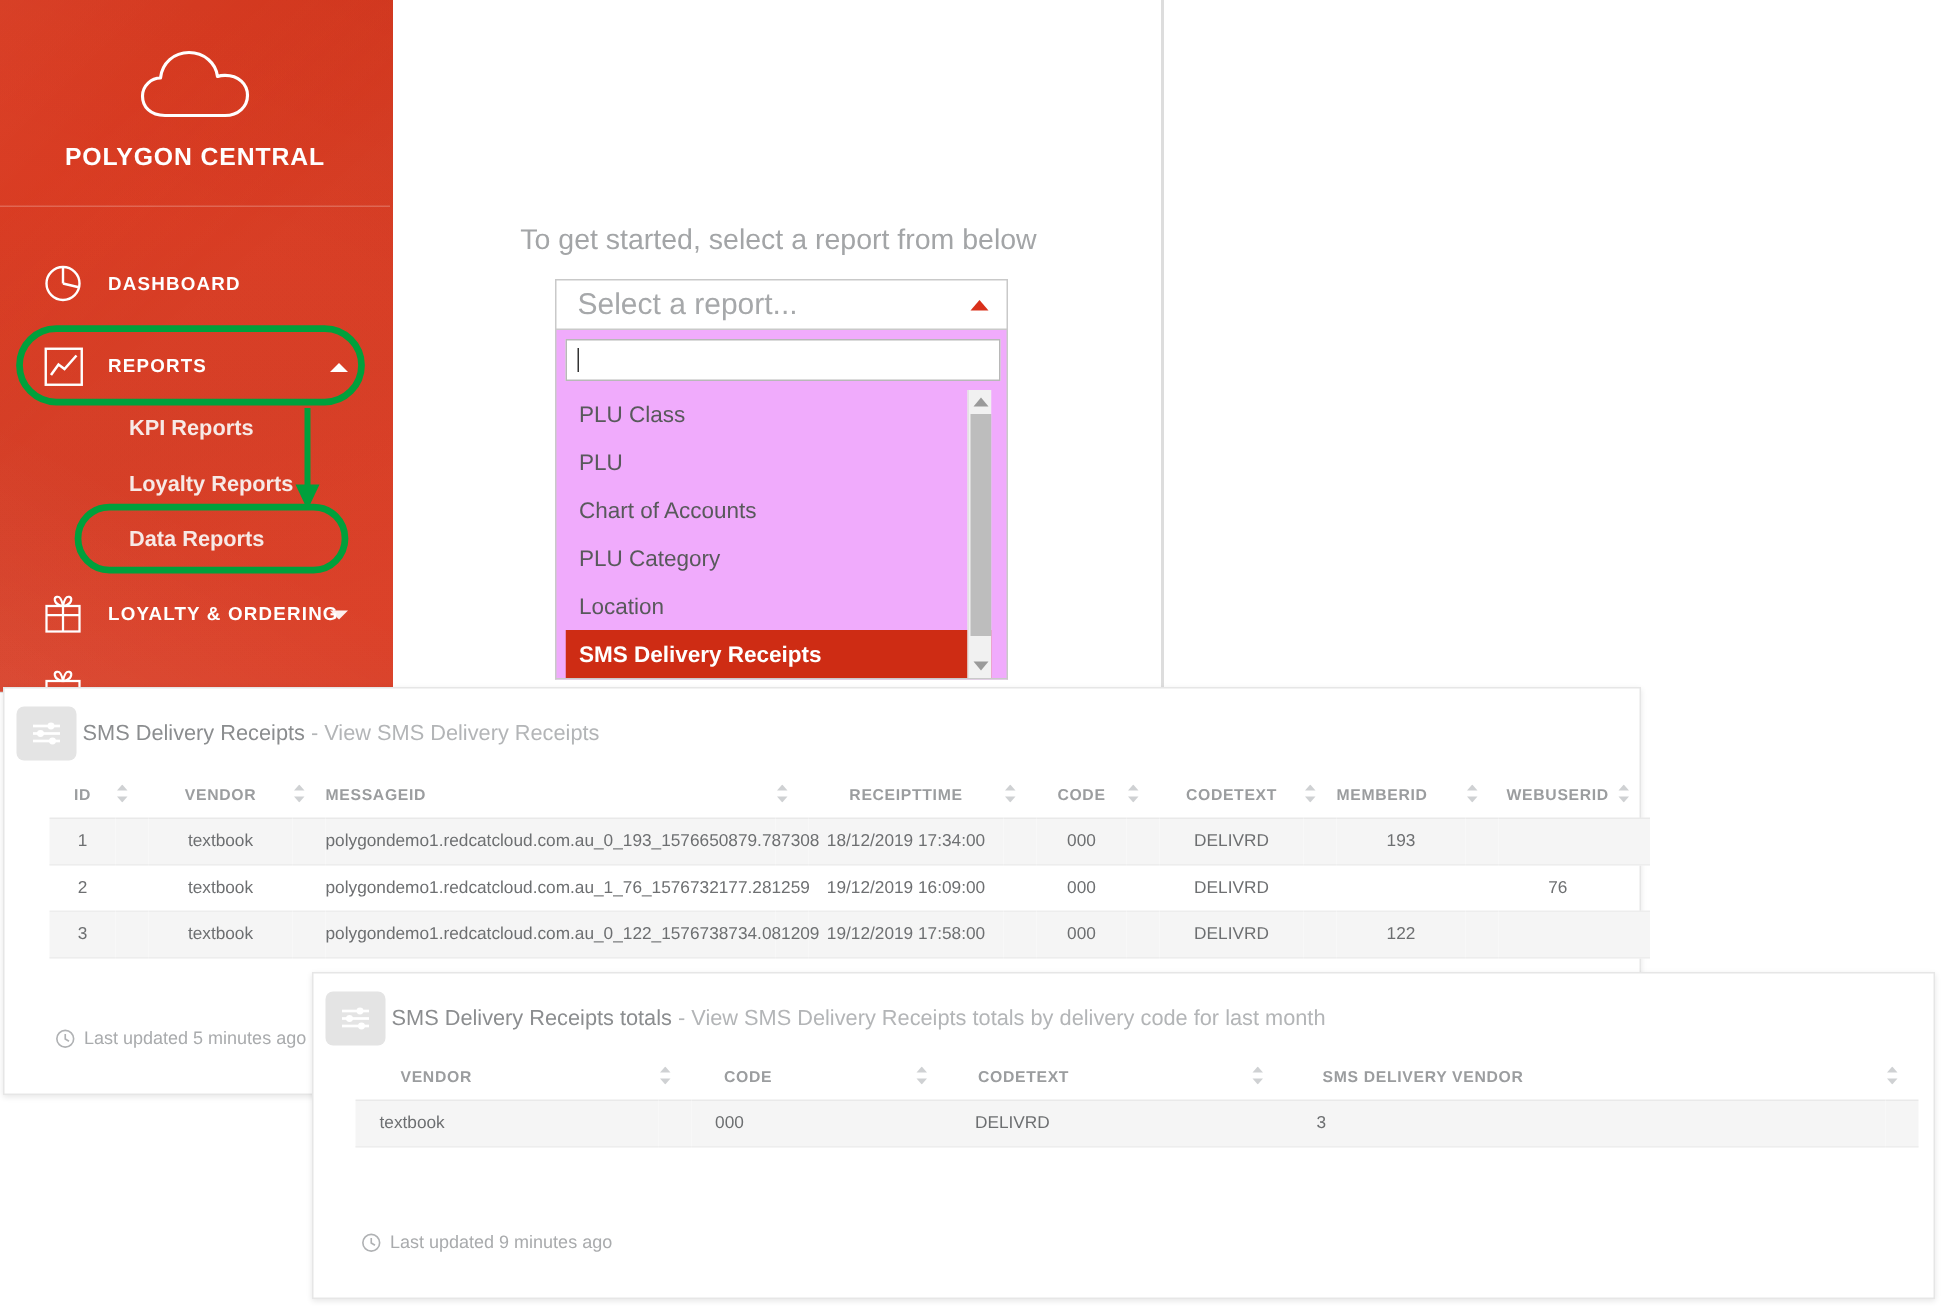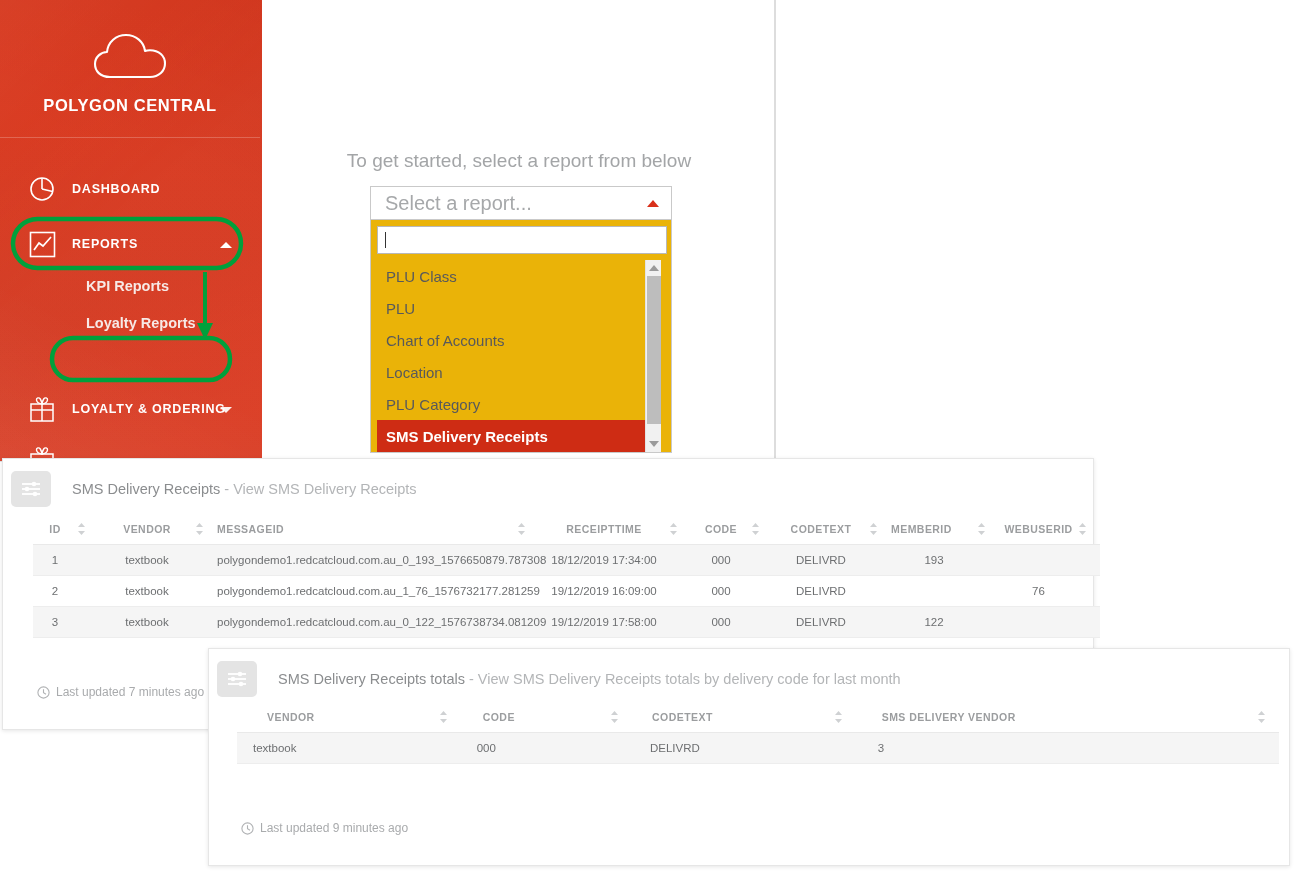--- a/index.html
+++ b/index.html
@@ -82,21 +82,21 @@
     background:#ffffff; display:flex; align-items:center;
   }
   .select-placeholder { margin-left:14px; color:#a6a8aa; font-size:20px; font-weight:300; }
   .select-arrow {
     position:absolute; right:12px; top:50%; margin-top:-3px; width:0; height:0;
     border-left:6px solid transparent; border-right:6px solid transparent;
     border-bottom:7px solid #d9301b;
   }
 
   .dropdown {
-    position:relative; width:302px; background:#eab308;
+    position:relative; width:302px; background:#f0abfc;
     border-left:1px solid #c9c9c9; border-right:1px solid #c9c9c9;
     border-bottom:1px solid #c9c9c9;
     padding:6px 10px 0 6px;
   }
   .dd-search {
     width:290px; height:28px; border:1px solid #b8b8b8; background:#fff;
     display:flex; align-items:center; padding-left:7px;
   }
   .dd-caret { width:1px; height:16px; background:#333; }
   .dd-list { position:relative; margin-top:6px; height:192px; overflow:hidden; }
@@ -124,21 +124,21 @@
   #panel-1 { left:2px; top:458px; width:1092px; height:272px; }
   #panel-2 { left:208px; top:648px; width:1082px; height:218px; }
 
   .panel-head { position:relative; height:56px; }
   .panel-icon {
     position:absolute; left:8px; top:12px; width:40px; height:36px;
     background:#e4e4e4; border-radius:5px;
     display:flex; align-items:center; justify-content:center;
   }
   .panel-title {
-    position:absolute; left:69px; top:22px; font-size:14.5px; color:#8b8d8f; font-weight:400;
+    position:absolute; left:52px; top:22px; font-size:14.5px; color:#8b8d8f; font-weight:400;
   }
   .panel-title .dim { color:#b3b5b7; }
 
   table.rpt { border-collapse:collapse; table-layout:fixed; }
   table.rpt th {
     font-size:10.5px; color:#9b9d9f; font-weight:700; letter-spacing:0.45px;
     padding:4px 0 9px 0; text-align:left; vertical-align:bottom;
     border-bottom:1px solid #e9e9e9; white-space:nowrap;
   }
   table.rpt td {
@@ -193,20 +193,23 @@
         </span>
         <span class="nav-label">REPORTS</span>
         <span class="nav-caret caret-up"></span>
       </div>
 
       <div class="sub-item" style="top:267px;">
         <span class="sub-label">KPI Reports</span>
       </div>
       <div class="sub-item" style="top:304px;">
         <span class="sub-label">Loyalty Reports</span>
+      </div>
+      <div class="sub-item" style="top:341px;">
+        <span class="sub-label">Data Reports</span>
       </div>
 
       <div class="nav-item" style="top:387px;">
         <span class="nav-icon">
           <svg width="26" height="28" viewBox="0 0 26 28">
             <rect x="2" y="9" width="22" height="17" fill="none" stroke="#ffffff" stroke-width="1.5"></rect>
             <path d="M2 15 H24" stroke="#ffffff" stroke-width="1.5"></path>
             <path d="M13 9 V26" stroke="#ffffff" stroke-width="1.5"></path>
             <path d="M13 9 C13 9 8 8.5 7.5 5 C7.2 2.8 10 2 11.3 4 C12.4 5.7 13 9 13 9 Z" fill="none" stroke="#ffffff" stroke-width="1.4"></path>
             <path d="M13 9 C13 9 18 8.5 18.5 5 C18.8 2.8 16 2 14.7 4 C13.6 5.7 13 9 13 9 Z" fill="none" stroke="#ffffff" stroke-width="1.4"></path>
@@ -238,22 +241,22 @@
 
         <div class="dropdown">
           <div class="dd-search">
             <span class="dd-caret"></span>
           </div>
 
           <div class="dd-list">
             <div class="dd-option">PLU Class</div>
             <div class="dd-option">PLU</div>
             <div class="dd-option">Chart of Accounts</div>
+            <div class="dd-option">PLU Category</div>
             <div class="dd-option">Location</div>
-            <div class="dd-option">PLU Category</div>
             <div class="dd-option selected">SMS Delivery Receipts</div>
 
             <div class="dd-scrollbar">
               <div class="dd-sb-arrow">
                   <span class="tri-up"></span>
                 </div>
               <div class="dd-sb-thumb"></div>
               <div class="dd-sb-arrow" style="position:absolute;bottom:0;left:0;">
                   <span class="tri-down"></span>
                 </div>
@@ -417,21 +420,21 @@
       </tbody>
     </table>
 
     <div class="last-updated" style="left:34px; top:226px;">
       <span class="clock-icon">
         <svg width="13" height="13" viewBox="0 0 13 13">
           <circle cx="6.5" cy="6.5" r="5.6" fill="none" stroke="#b0b2b4" stroke-width="1.1"></circle>
           <path d="M6.5 3.3 V6.7 L9 8.2" fill="none" stroke="#b0b2b4" stroke-width="1.1"></path>
         </svg>
       </span>
-      <span>Last updated 7 minutes ago</span>
+      <span>Last updated 5 minutes ago</span>
     </div>
   </div>
 
   <div class="panel" id="panel-2">
     <div class="panel-head">
       <span class="panel-icon">
         <svg width="22" height="18" viewBox="0 0 22 18">
           <line x1="2" y1="4" x2="20" y2="4" stroke="#ffffff" stroke-width="1.8"></line>
           <line x1="2" y1="9" x2="20" y2="9" stroke="#ffffff" stroke-width="1.8"></line>
           <line x1="2" y1="14" x2="20" y2="14" stroke="#ffffff" stroke-width="1.8"></line>

